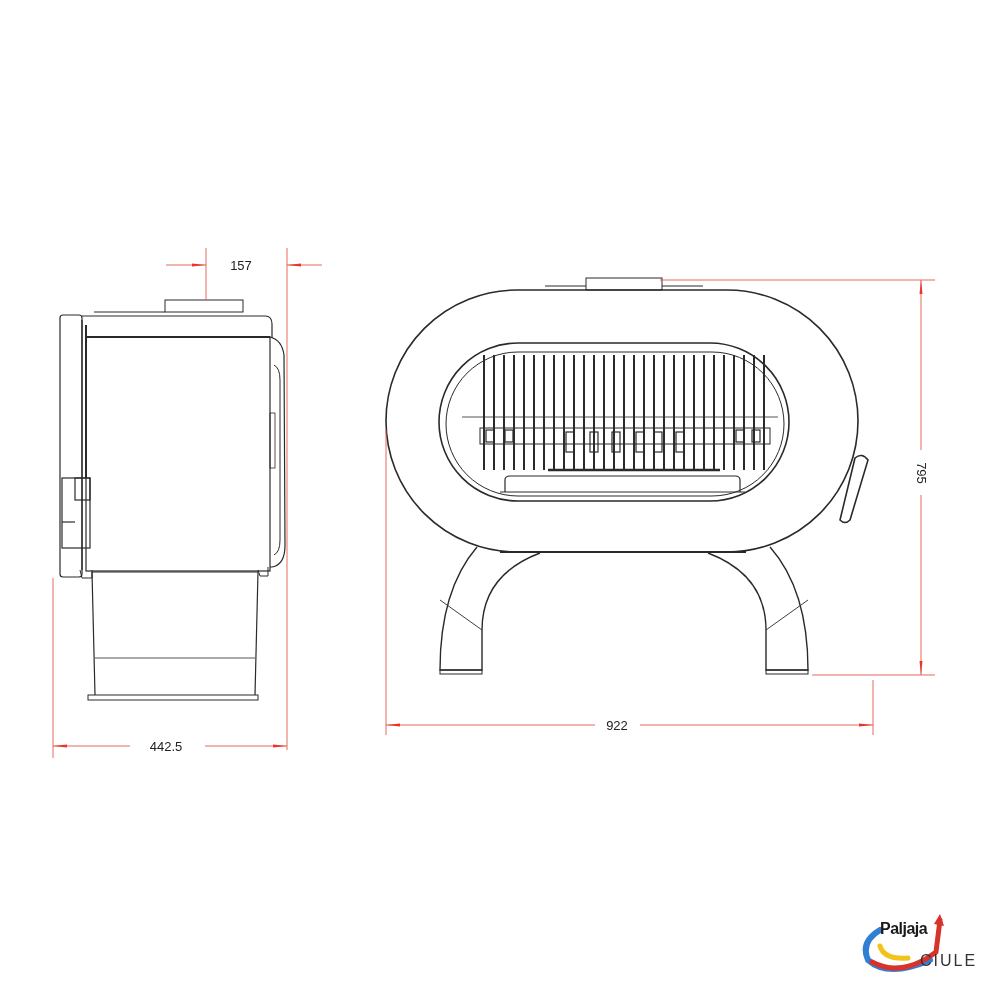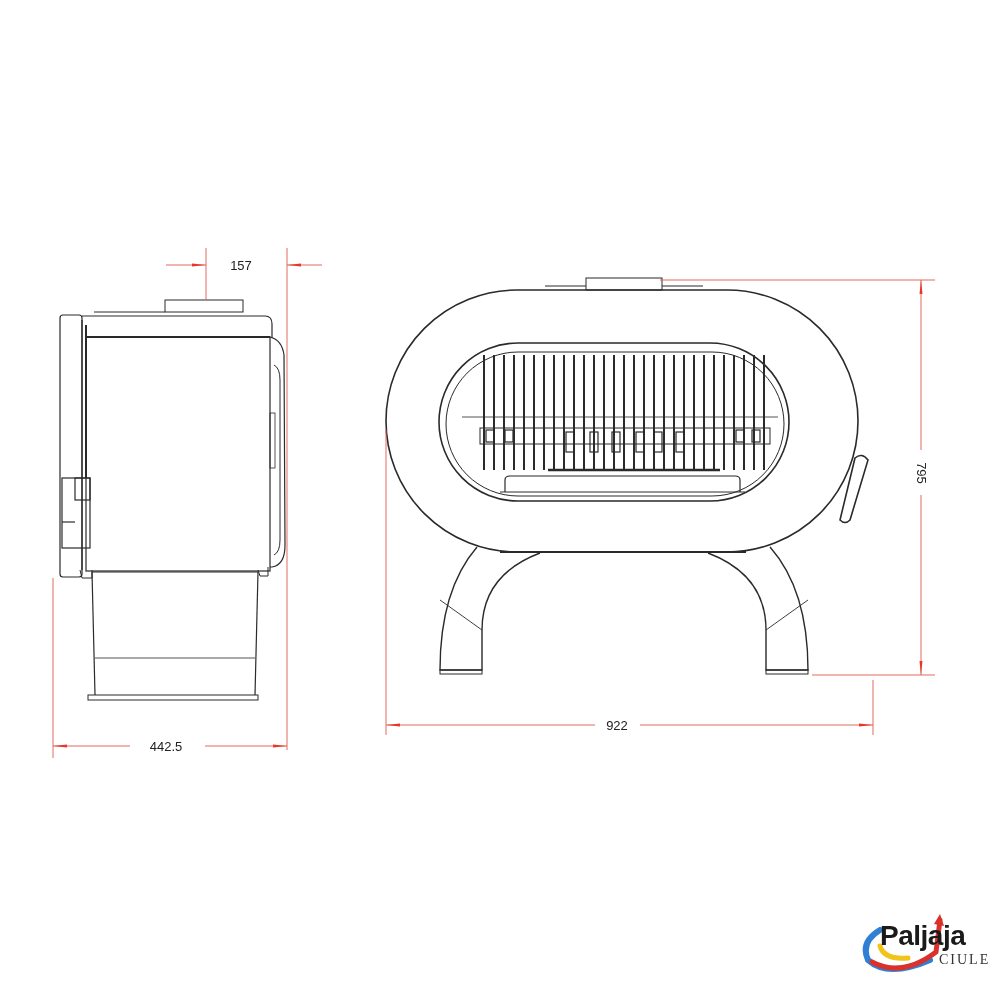--- a/index.html
+++ b/index.html
@@ -1,21 +1,21 @@
 <!DOCTYPE html>
 <html><head>
 <meta charset="utf-8">
 <style>
   html, body { margin: 0; padding: 0; background: #ffffff; }
   body { width: 1000px; height: 1000px; position: relative; overflow: hidden; font-family: "Liberation Sans", sans-serif; }
   #drawing { position: absolute; left: 0; top: 0; width: 1000px; height: 1000px; }
   .dim-label { font-family: "Liberation Sans", sans-serif; font-size: 13px; fill: #222; }
   .logo { position: absolute; left: 858px; top: 912px; width: 130px; height: 68px; }
-  .logo-text { position: absolute; left: 22px; top: 8px; font-family: "Liberation Sans", sans-serif; font-size: 28px; font-weight: bold; color: #1a1a1a; letter-spacing: -0.5px; text-align: center; }
-  .logo-sub { position: absolute; left: 62px; top: 40px; font-family: Liberation Serif, serif; font-size: 14px; color: #333; letter-spacing: 2px; margin-left: 19px; }
+  .logo-text { position: absolute; left: 22px; top: 8px; font-family: "Liberation Sans", sans-serif; font-size: 16px; font-weight: bold; color: #1a1a1a; letter-spacing: -0.5px; text-align: center; }
+  .logo-sub { position: absolute; left: 62px; top: 40px; font-family: Liberation Sans, sans-serif; font-size: 16px; color: #333; letter-spacing: 2px; }
 </style>
 </head>
 <body>
 
 <svg id="drawing" viewBox="0 0 1000 1000" xmlns="http://www.w3.org/2000/svg">
   <defs>
     <marker id="arrR" markerWidth="14" markerHeight="6" refX="14" refY="3" orient="auto" markerUnits="userSpaceOnUse">
       <path d="M0,1.5 L14,3 L0,4.5 Z" fill="#e8372a"></path>
     </marker>
     <marker id="arrL" markerWidth="14" markerHeight="6" refX="0" refY="3" orient="auto" markerUnits="userSpaceOnUse">

